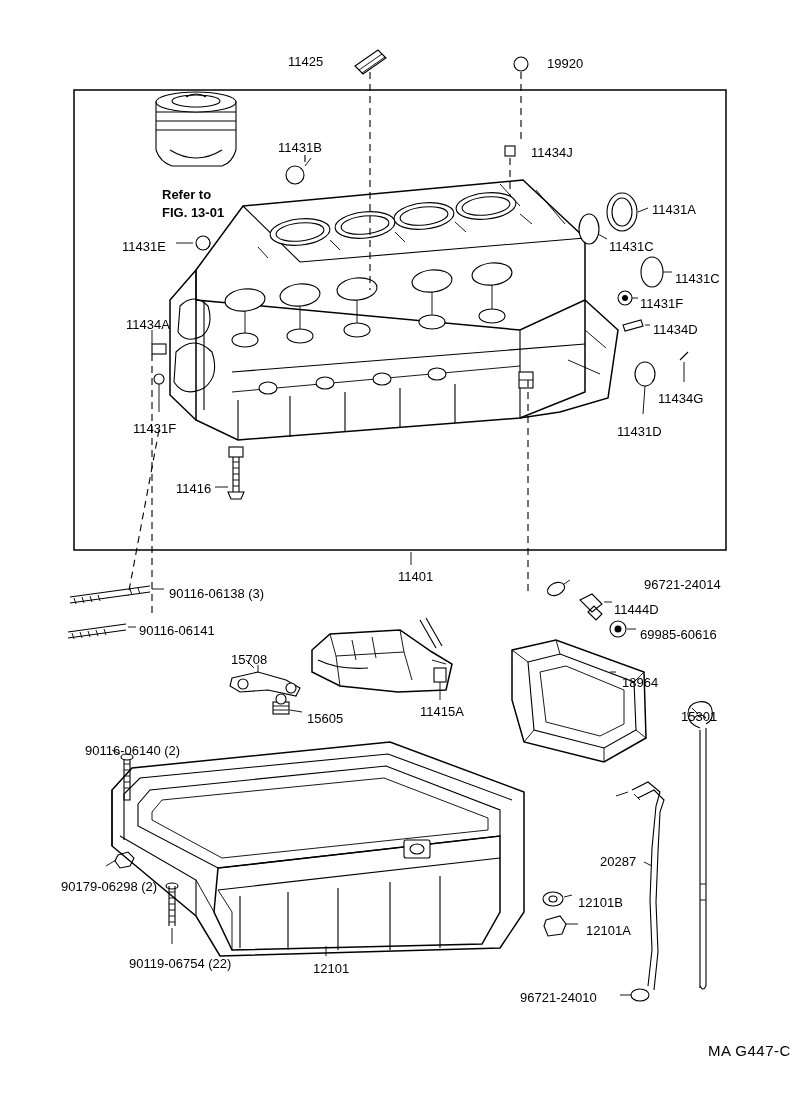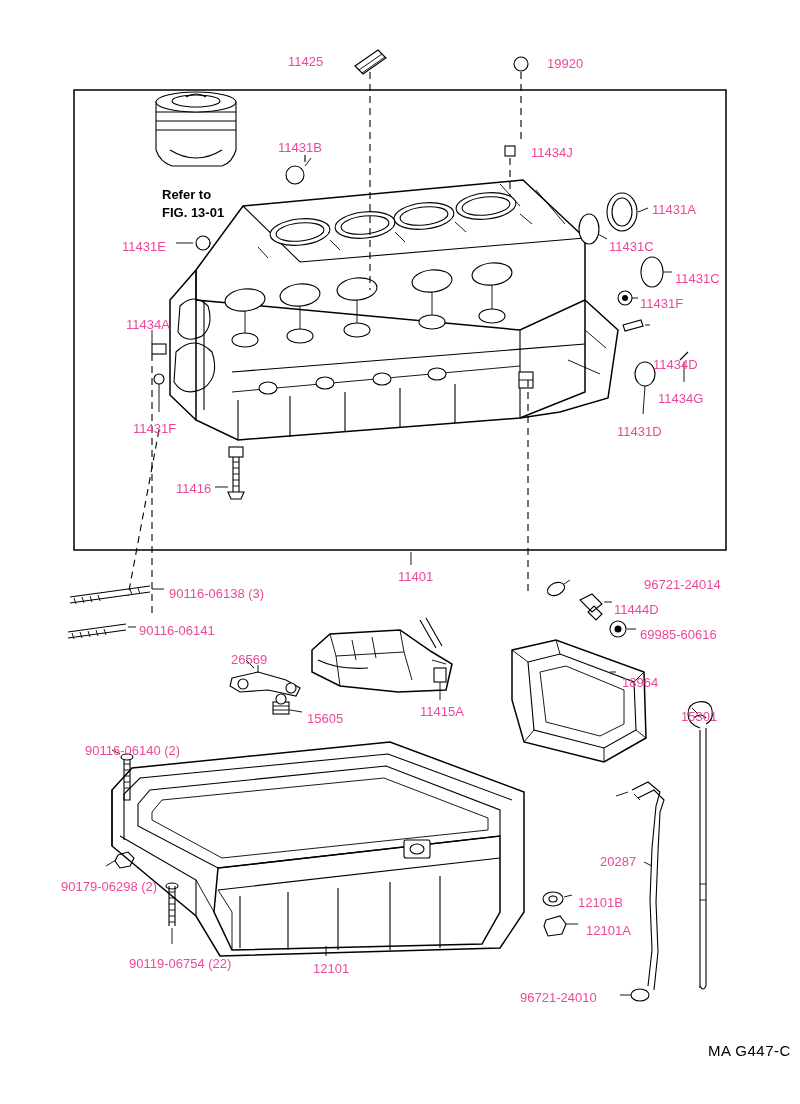--- a/index.html
+++ b/index.html
@@ -1,20 +1,20 @@
 <!DOCTYPE html>
 <html><head>
 <meta charset="utf-8">
 <style>
   html,body{margin:0;padding:0;background:#ffffff;}
   body{width:800px;height:1104px;position:relative;overflow:hidden;
        font-family:"Liberation Sans",sans-serif;color:#000;}
   #stage{position:absolute;left:0;top:0;width:800px;height:1104px;}
   .lbl{position:absolute;font-size:13px;line-height:14px;white-space:nowrap;
-       font-family:"Liberation Sans",sans-serif;color:#ec4899;}
+       font-family:"Liberation Sans",sans-serif;color:#000000;}
   .note{position:absolute;font-size:13px;line-height:18px;white-space:pre;font-weight:bold;}
   .code{position:absolute;font-size:15px;letter-spacing:.5px;margin-left:40px;}
   svg{position:absolute;left:0;top:0;}
   .ln{stroke:#000;fill:none;stroke-width:1.1;}
   .ln2{stroke:#000;fill:none;stroke-width:1.5;}
   .thin{stroke:#000;fill:none;stroke-width:0.9;}
   .dash{stroke:#000;fill:none;stroke-width:1.1;stroke-dasharray:7 5;}
   .fillw{fill:#ffffff;stroke:#000;stroke-width:1.1;}
   .fillb{fill:#000;}
 </style>
@@ -316,33 +316,33 @@
 
   <div class="lbl" style="left:288px;top:55px;">11425</div>
   <div class="lbl" style="left:547px;top:57px;">19920</div>
   <div class="lbl" style="left:278px;top:141px;">11431B</div>
   <div class="lbl" style="left:531px;top:146px;">11434J</div>
   <div class="lbl" style="left:652px;top:203px;">11431A</div>
   <div class="lbl" style="left:609px;top:240px;">11431C</div>
   <div class="lbl" style="left:675px;top:272px;">11431C</div>
   <div class="lbl" style="left:122px;top:240px;">11431E</div>
   <div class="lbl" style="left:640px;top:297px;">11431F</div>
-  <div class="lbl" style="left:653px;top:323px;margin-top:35px;">11434D</div>
+  <div class="lbl" style="left:653px;top:323px;">11434D</div>
   <div class="lbl" style="left:126px;top:318px;">11434A</div>
   <div class="lbl" style="left:658px;top:392px;">11434G</div>
   <div class="lbl" style="left:617px;top:425px;">11431D</div>
   <div class="lbl" style="left:133px;top:422px;">11431F</div>
   <div class="lbl" style="left:176px;top:482px;">11416</div>
   <div class="lbl" style="left:398px;top:570px;">11401</div>
   <div class="lbl" style="left:596px;top:578px;margin-left:48px;">96721-24014</div>
   <div class="lbl" style="left:169px;top:587px;">90116-06138 (3)</div>
   <div class="lbl" style="left:614px;top:603px;">11444D</div>
   <div class="lbl" style="left:139px;top:624px;">90116-06141</div>
   <div class="lbl" style="left:640px;top:628px;">69985-60616</div>
-  <div class="lbl" style="left:231px;top:653px;">26569</div>
+  <div class="lbl" style="left:231px;top:653px;">15708</div>
   <div class="lbl" style="left:622px;top:676px;">18964</div>
   <div class="lbl" style="left:307px;top:712px;">15605</div>
   <div class="lbl" style="left:420px;top:705px;">11415A</div>
   <div class="lbl" style="left:681px;top:710px;">15301</div>
   <div class="lbl" style="left:85px;top:744px;">90116-06140 (2)</div>
   <div class="lbl" style="left:600px;top:855px;">20287</div>
   <div class="lbl" style="left:61px;top:880px;">90179-06298 (2)</div>
   <div class="lbl" style="left:578px;top:896px;">12101B</div>
   <div class="lbl" style="left:586px;top:924px;">12101A</div>
   <div class="lbl" style="left:129px;top:957px;">90119-06754 (22)</div>

